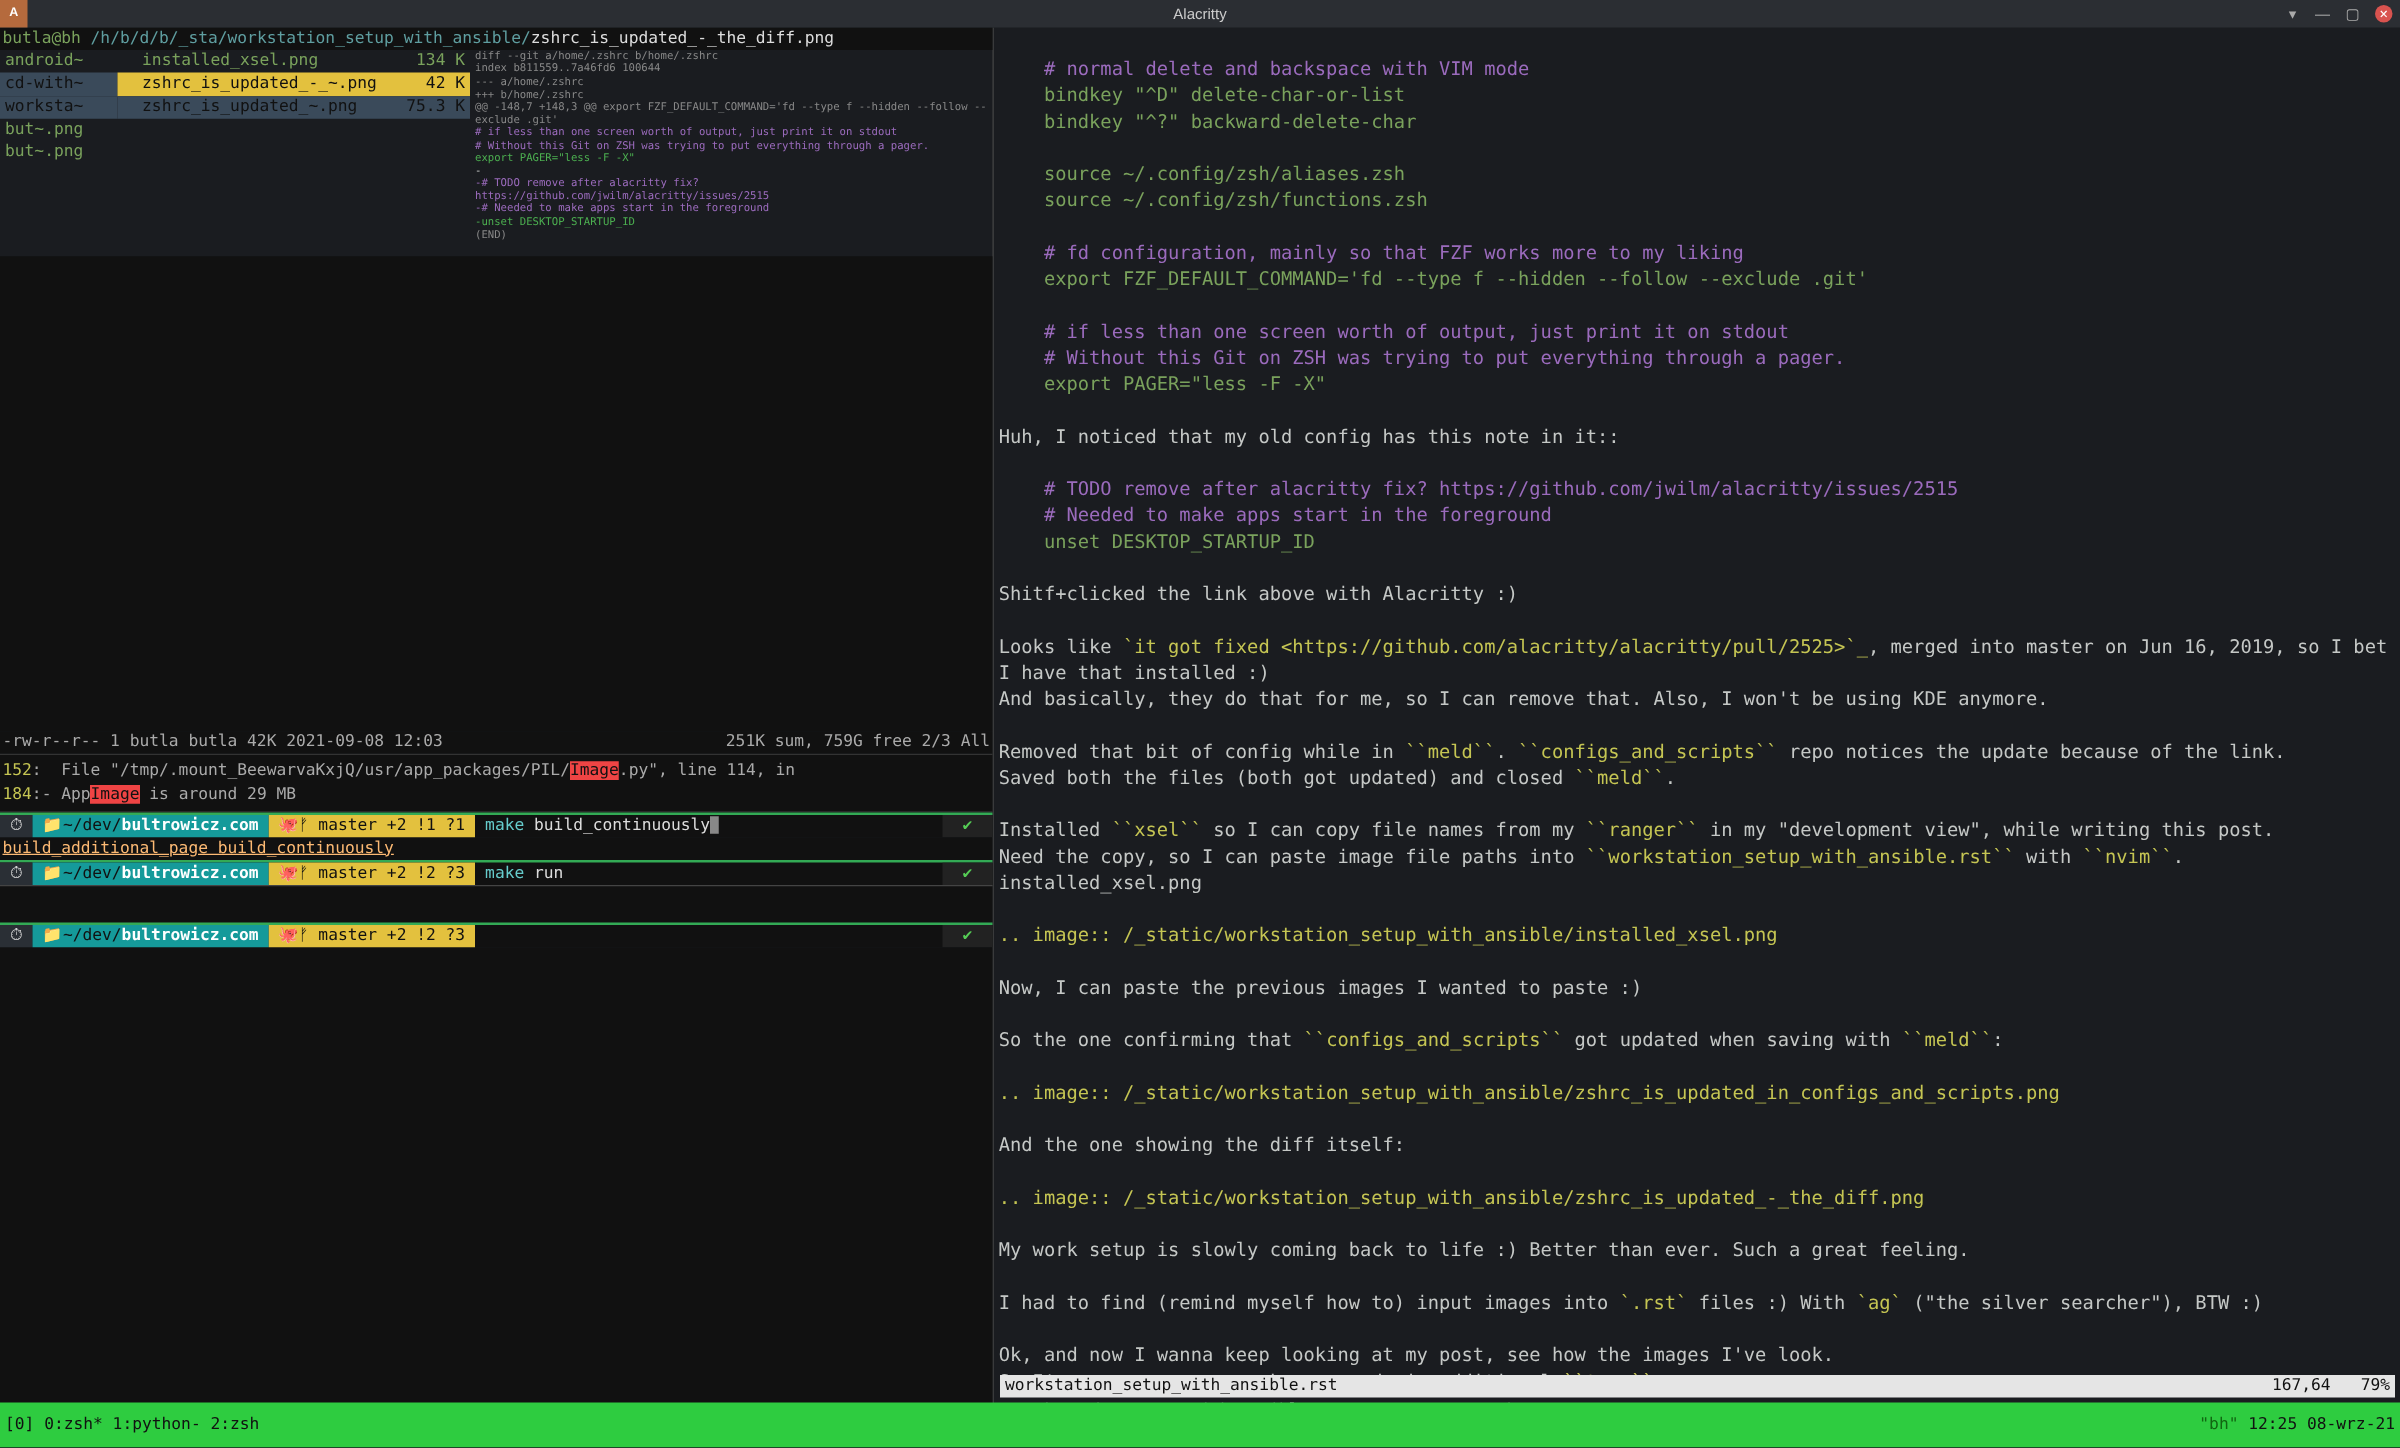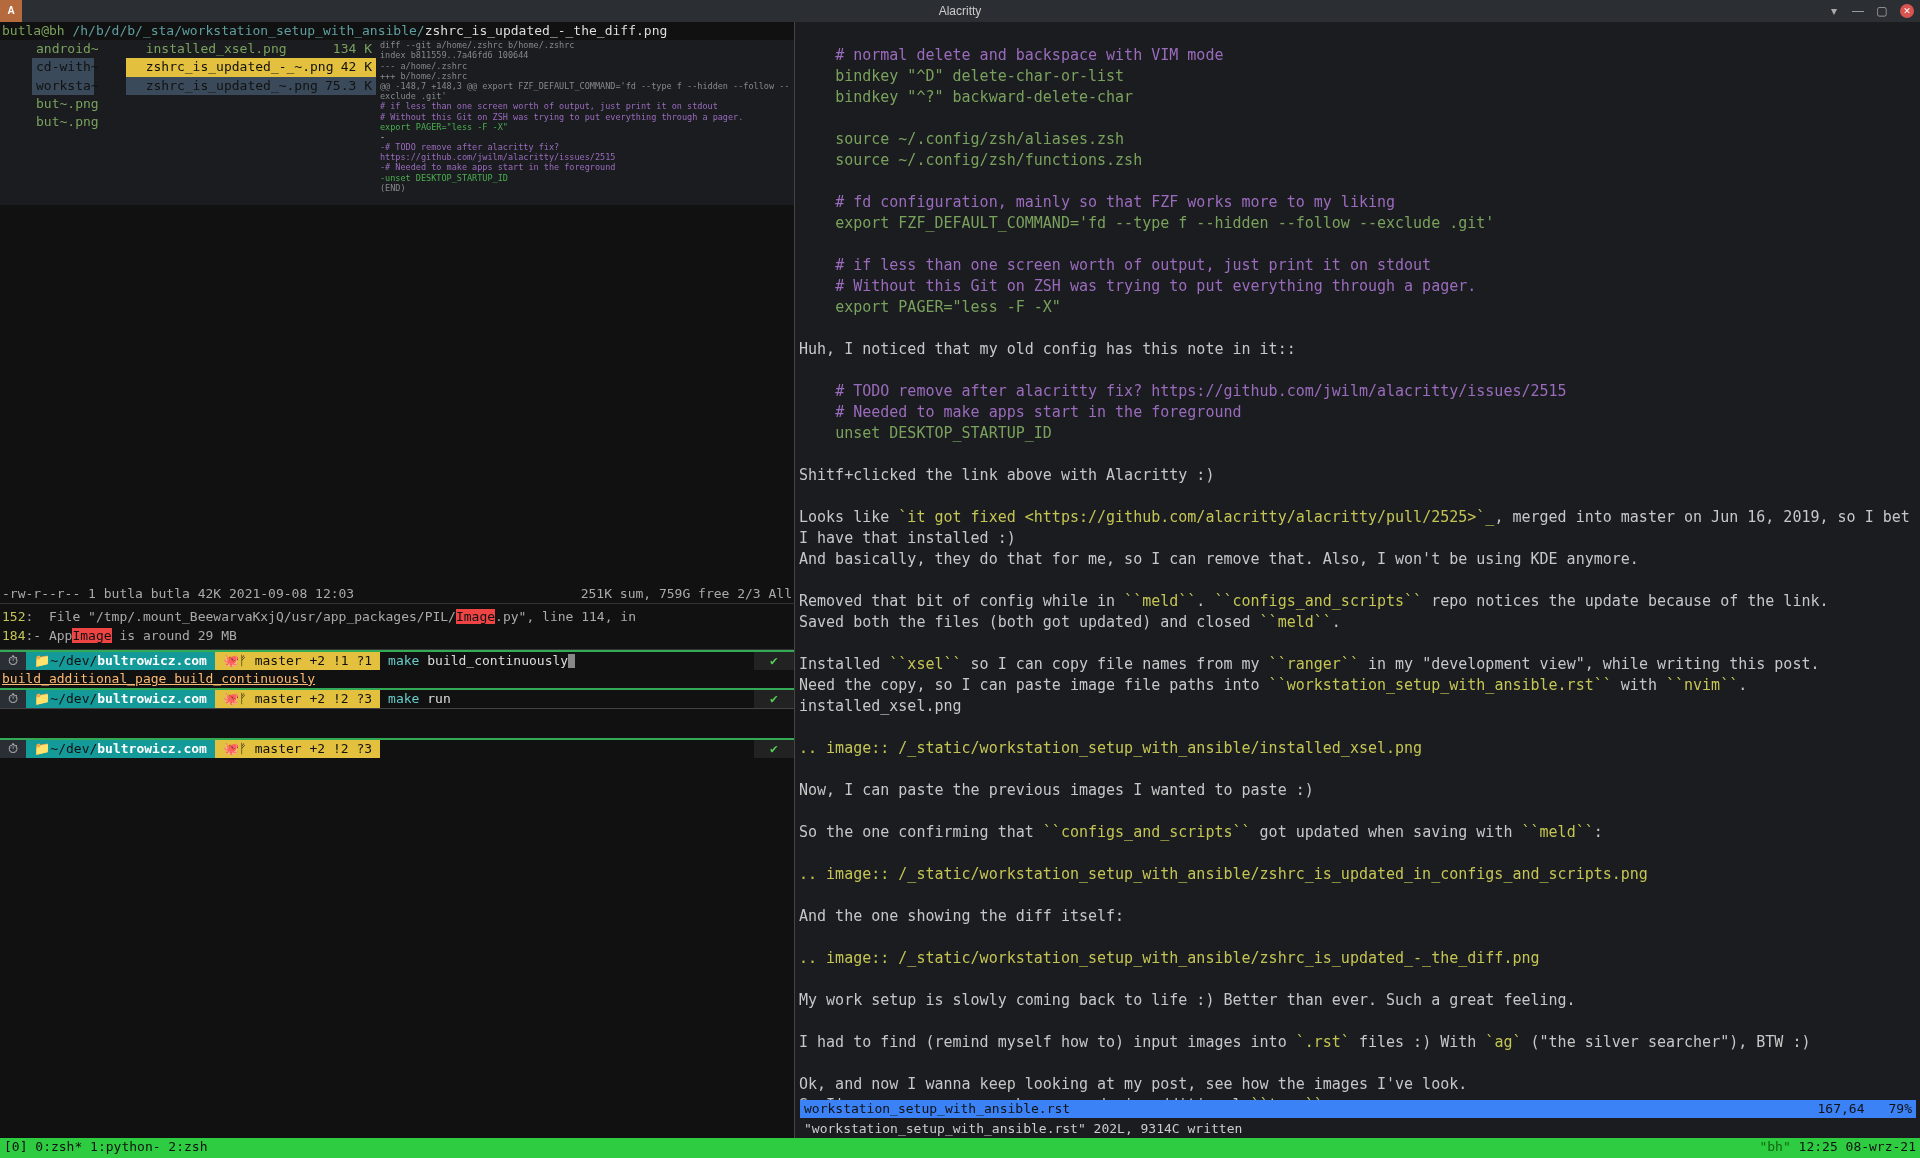--- a/index.html
+++ b/index.html
@@ -46,21 +46,21 @@
 
   
   .ranger-header { background: #111; color: #888; font-size: 13px; padding: 0 2px; }
   .ranger-header .user { color: #7aa25c; }
   .ranger-header .path { color: #5f9ea0; }
   .ranger-header .file { color: #ddd; }
   .ranger-body { display: flex; height: 165px; font-size: 13px; }
   .rcol1 { width: 94px; }
   .rcol2 { width: 282px; }
   .rcol3 { flex: 1; font-size: 8.5px; line-height: 1.2; padding-left: 4px; }
-  .rentry { padding: 0 4px; white-space: pre; margin-left: 32px; }
+  .rentry { padding: 0 4px; white-space: pre; }
   .rentry.sel { background: #3a4a5a; color: #111; }
   .rentry.nrm { color: #7aa25c; }
   .rentry.cur { background: #e3c13e; color: #111; }
   .rcol2 .rentry { display: flex; }
   .rcol2 .rentry .fname { flex: 1; }
   .rcol2 .rentry .fsize { }
   .ranger-spacer { flex: 1; background: #111; }
   .ranger-status { background: #111; color: #aaa; font-size: 13px; padding: 0 2px; display: flex; }
   .ranger-status .mid { margin-left: auto; }
 
@@ -88,31 +88,31 @@
   .left-bottom-fill { flex: 1; background: #111; }
   .section-sep { border-top: 2px solid #3a5; }
 
   
   .nvim { font-size: 15px; color: #c5c8c6; white-space: pre-wrap; padding-top: 2px; }
   .cm { color: #9b6bbd; }
   .kw { color: #7aa25c; }
   .litcode { color: #c5c553; }
   .todo { color: #c5c553; }
   .nvim-status {
-    background: #3b82f6; color: #111; display: flex; padding: 0 4px;
+    background: #e5e5e5; color: #111; display: flex; padding: 0 4px;
     position: absolute; bottom: 40px; left: 800px; right: 4px;
   }
   .nvim-status .pos { margin-left: auto; margin-right: 24px; }
   .nvim-msg { color: #ccc; position: absolute; bottom: 20px; left: 800px; right: 4px; padding: 0 4px; }
 
   
   .tmux-bar {
     position: absolute; left: 0; right: 0; bottom: 0;
-    background: #2ecc40; color: #111; height: 20px;
-    display: flex; align-items: flex-start; font-size: 13px; padding: 0 4px;
+    background: #2ecc40; color: #111; height: 36px;
+    display: flex; align-items: center; font-size: 13px; padding: 0 4px;
   }
   .tmux-bar .sess { }
   .tmux-bar .right { margin-left: auto; }
   .tmux-bar .host { color: #116611; }
 
   .preview-diff .dplus { color: #4caf50; }
   .preview-diff .dcomm { color: #9b6bbd; }
   .preview-diff .dhead { color: #888; }
 </style>
 </head>

